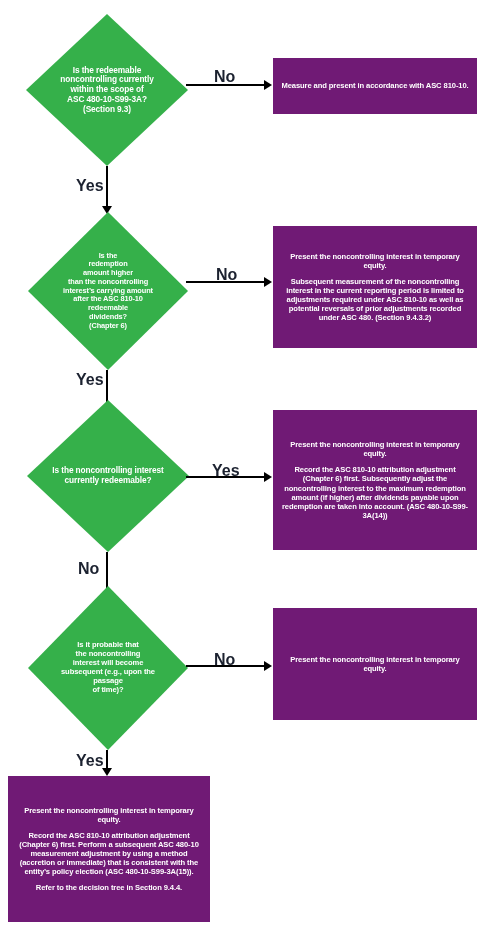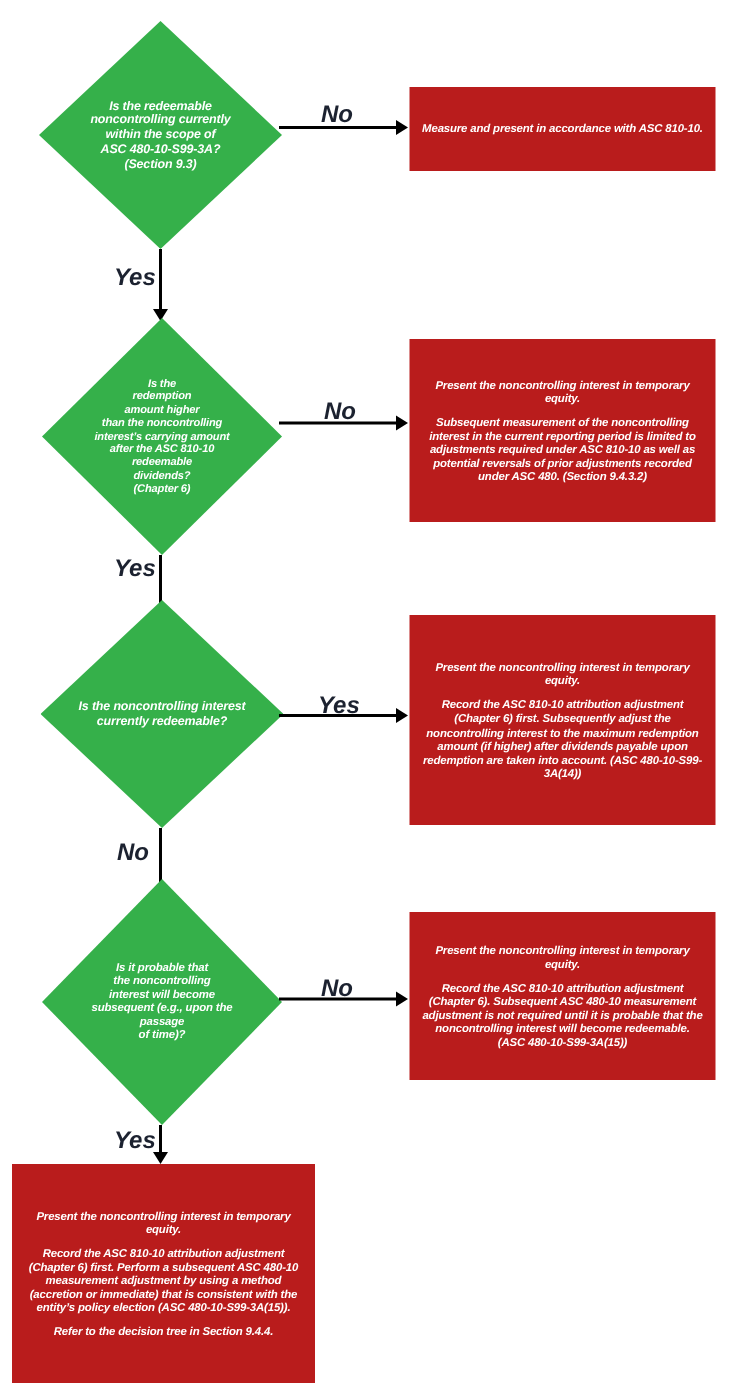--- a/index.html
+++ b/index.html
@@ -10,21 +10,20 @@
   body {
     font-family: "Liberation Sans", sans-serif;
     -webkit-font-smoothing: antialiased;
   }
   #canvas {
     position: relative;
     width: 486px;
     height: 931px;
     background: #ffffff;
     overflow: hidden;
-    font-style: italic;
   }
 
   
   .diamond {
     position: absolute;
     display: flex;
     align-items: center;
     justify-content: center;
     background: #35b04a;
     box-sizing: border-box;
@@ -36,21 +35,21 @@
     font-weight: bold;
     text-align: center;
     line-height: 1.18;
     letter-spacing: -0.1px;
     width: 84%;
   }
 
   
   .gbox {
     position: absolute;
-    background: #b91c1c;
+    background: #701a75;
     box-sizing: border-box;
     display: flex;
     flex-direction: column;
     align-items: center;
     justify-content: center;
     padding: 6px 8px;
   }
   .gbox p {
     margin: 0;
     color: #ffffff;
@@ -178,21 +177,20 @@
       <span>of time)?</span>
     </div>
   </div>
 
   <div class="hline" style="left:186px; top:665px; width:80px;"></div>
   <div class="arrow-right" style="left:264px; top:661px;"></div>
   <div class="elabel" style="left:214px; top:651px;">No</div>
 
   <div class="gbox" style="left:273px; top:608px; width:204px; height:112px;">
     <p style="font-size:7.6px;">Present the noncontrolling interest in temporary equity.</p>
-    <p style="font-size:7.6px;">Record the ASC 810-10 attribution adjustment (Chapter 6). Subsequent ASC 480-10 measurement adjustment is not required until it is probable that the noncontrolling interest will become redeemable. (ASC 480-10-S99-3A(15))</p>
   </div>
 
   <div class="vline" style="left:106px; top:750px; height:22px;"></div>
   <div class="arrow-down" style="left:102px; top:768px;"></div>
   <div class="elabel" style="left:76px; top:752px;">Yes</div>
 
   <div class="gbox" style="left:8px; top:776px; width:202px; height:146px;">
     <p style="font-size:7.6px;">Present the noncontrolling interest in temporary equity.</p>
     <p style="font-size:7.6px;">Record the ASC 810-10 attribution adjustment (Chapter 6) first. Perform a subsequent ASC 480-10 measurement adjustment by using a method (accretion or immediate) that is consistent with the entity’s policy election (ASC 480-10-S99-3A(15)).</p>
     <p style="font-size:7.6px;">Refer to the decision tree in Section 9.4.4.</p>

